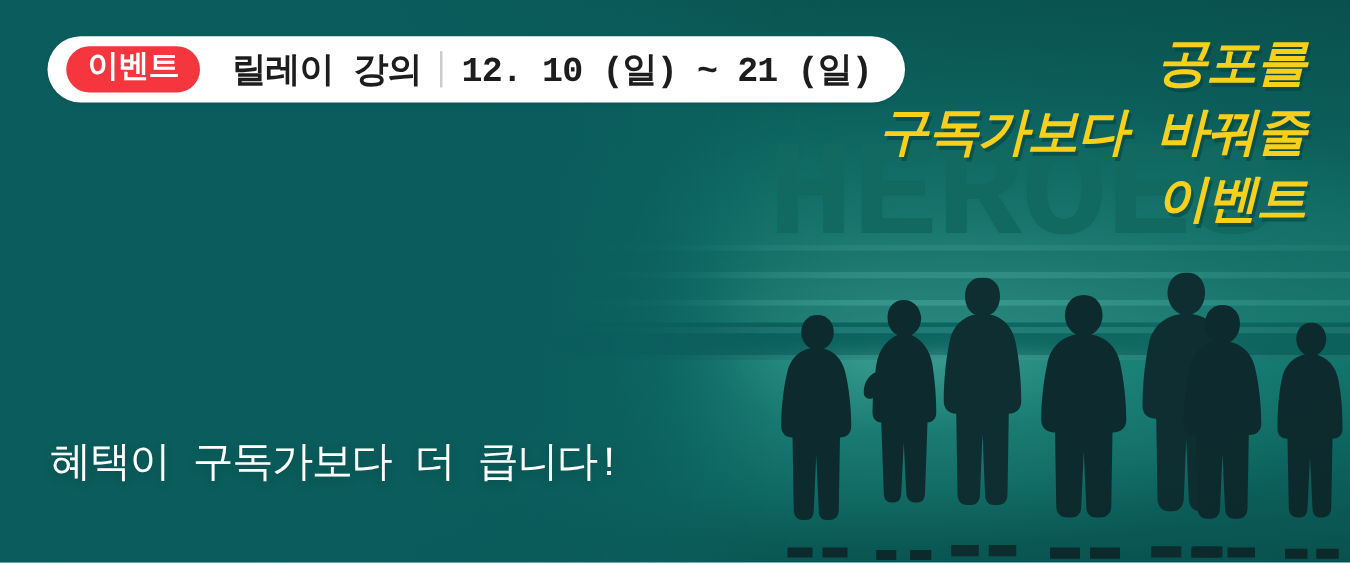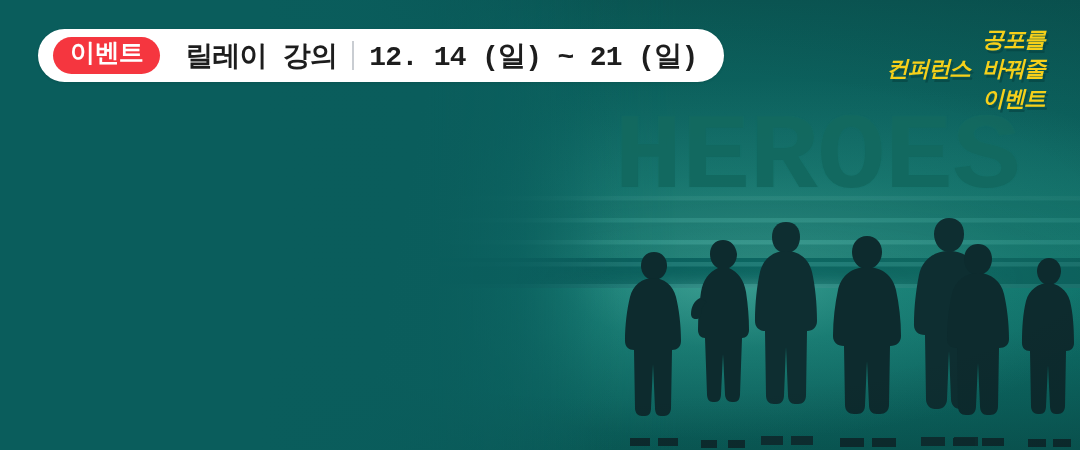--- a/index.html
+++ b/index.html
@@ -192,21 +192,21 @@
     white-space: nowrap;
     text-shadow: 0 2px 8px rgba(0,35,33,0.28);
   }
 
   .promo {
     position: absolute;
     right: 35px;
     top: 27px;
     text-align: right;
     color: #f6d01a;
-    font-size: 22px;
+    font-size: 41px;
     font-weight: 800;
     font-style: italic;
     letter-spacing: -1.1px;
     line-height: 1.33;
     white-space: nowrap;
     text-shadow: 2px 3px 0 rgba(6,64,62,0.55);
   }
   .promo .line { display: block; }
 </style>
 </head>
@@ -285,24 +285,25 @@
 
   </div>
 
   <div class="vignette"></div>
   <div class="left-fade"></div>
 
   <div class="pill">
     <span class="pill-badge">이벤트</span>
     <span class="pill-title">릴레이 강의</span>
     <span class="pill-sep"></span>
-    <span class="pill-date">12. 14 (일) ~ 21 (일)</span>
+    <span class="pill-date">12. 10 (일) ~ 21 (일)</span>
   </div>
 
 
+  <div class="tagline">혜택이 구독가보다 더 큽니다!</div>
 
   <div class="promo">
     <span class="line">공포를</span>
-    <span class="line">컨퍼런스 바꿔줄</span>
+    <span class="line">구독가보다 바꿔줄</span>
     <span class="line">이벤트</span>
   </div>
 
 </div>
 
 </body></html>

